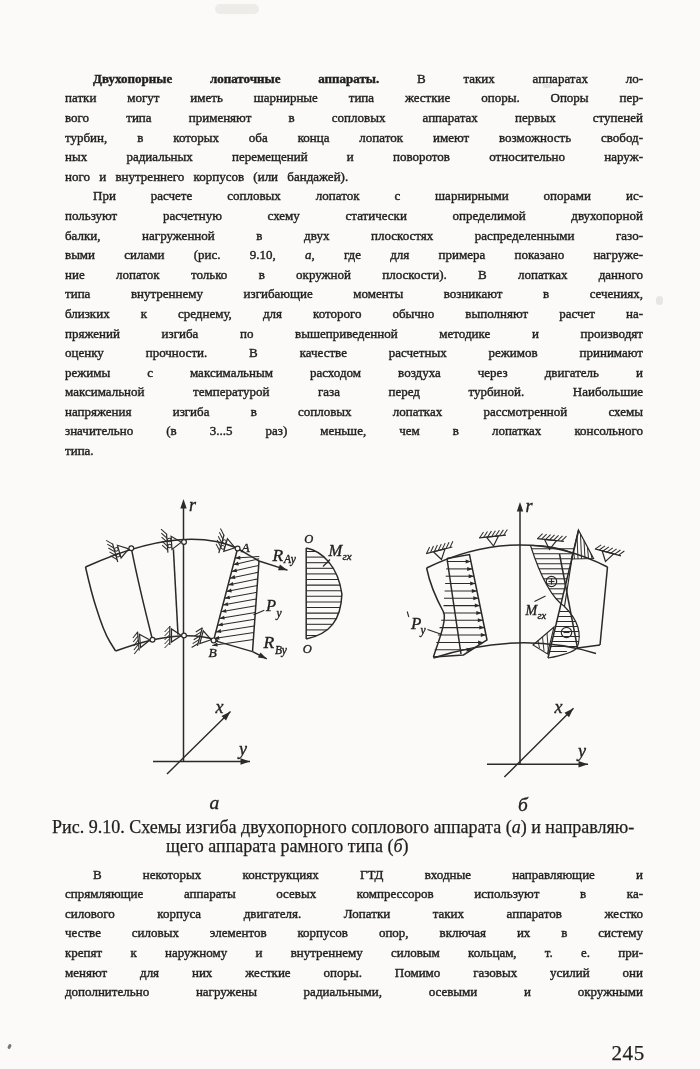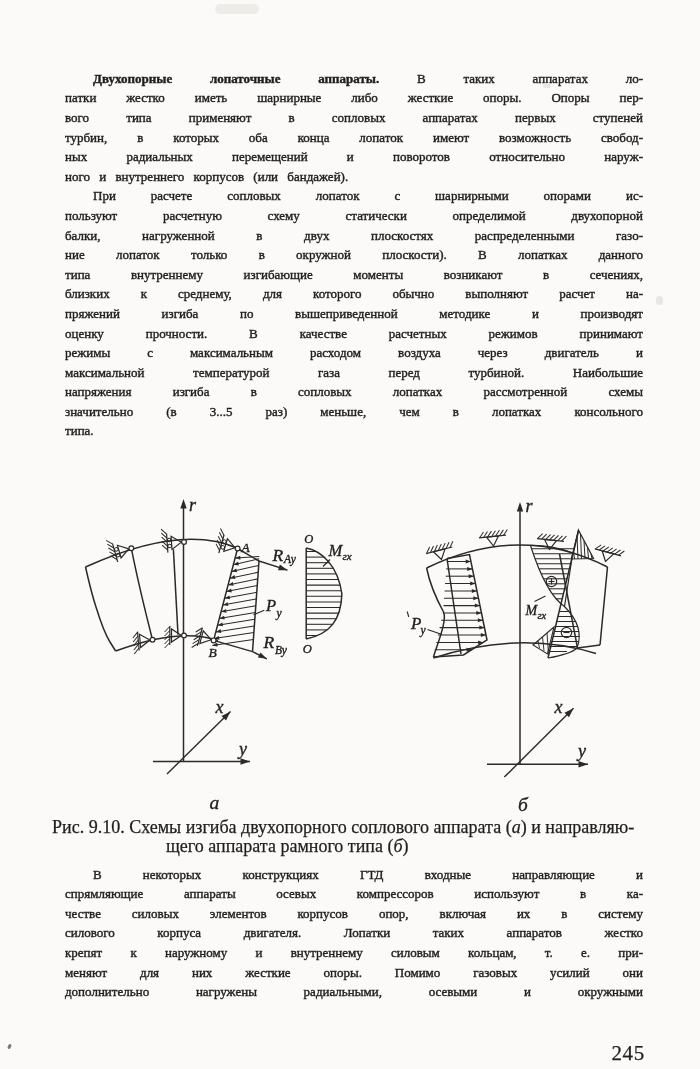--- a/index.html
+++ b/index.html
@@ -13,44 +13,45 @@
 .i { text-indent:28px; }
 .cap { position:absolute; left:52px; width:578px; font-size:18px; line-height:19px;
   -webkit-text-stroke:0.25px #1f1f1f; }
 .cap .j { text-align:justify; text-align-last:justify; white-space:nowrap; }
 .pageno { position:absolute; left:611.5px; top:1041px; font-size:21px; letter-spacing:0.6px;
   -webkit-text-stroke:0.25px #1f1f1f; }
 </style></head>
 <body>
 <div class="tb" style="top:68.8px">
     <div class="j i"><b>Двухопорные лопаточные аппараты.</b> В таких аппаратах ло-</div>
-    <div class="j">патки жестко иметь шарнирные либо жесткие опоры. Опоры пер-</div>
+    <div class="j">патки могут иметь шарнирные типа жесткие опоры. Опоры пер-</div>
     <div class="j">вого типа применяют в сопловых аппаратах первых ступеней</div>
     <div class="j">турбин, в которых оба конца лопаток имеют возможность свобод-</div>
     <div class="j">ных радиальных перемещений и поворотов относительно наруж-</div>
     <div class="e w6">ного и внутреннего корпусов (или бандажей).</div>
     <div class="j i">При расчете сопловых лопаток с шарнирными опорами ис-</div>
     <div class="j">пользуют расчетную схему статически определимой двухопорной</div>
     <div class="j">балки, нагруженной в двух плоскостях распределенными газо-</div>
+    <div class="j">выми силами (рис. 9.10, <i>а</i>, где для примера показано нагруже-</div>
     <div class="j">ние лопаток только в окружной плоскости). В лопатках данного</div>
     <div class="j">типа внутреннему изгибающие моменты возникают в сечениях,</div>
     <div class="j">близких к среднему, для которого обычно выполняют расчет на-</div>
     <div class="j">пряжений изгиба по вышеприведенной методике и производят</div>
     <div class="j">оценку прочности. В качестве расчетных режимов принимают</div>
     <div class="j">режимы с максимальным расходом воздуха через двигатель и</div>
     <div class="j">максимальной температурой газа перед турбиной. Наибольшие</div>
     <div class="j">напряжения изгиба в сопловых лопатках рассмотренной схемы</div>
     <div class="j">значительно (в 3...5 раз) меньше, чем в лопатках консольного</div>
     <div class="e">типа.</div>
   </div>
 <div class="tb" style="top:864.6px">
     <div class="j i">В некоторых конструкциях ГТД входные направляющие и</div>
     <div class="j">спрямляющие аппараты осевых компрессоров используют в ка-</div>
+    <div class="j">силового корпуса двигателя. Лопатки таких аппаратов жестко</div>
     <div class="j">честве силовых элементов корпусов опор, включая их в систему</div>
-    <div class="j">силового корпуса двигателя. Лопатки таких аппаратов жестко</div>
     <div class="j">крепят к наружному и внутреннему силовым кольцам, т. е. при-</div>
     <div class="j">меняют для них жесткие опоры. Помимо газовых усилий они</div>
     <div class="j">дополнительно нагружены радиальными, осевыми и окружными</div>
   </div>
 <div class="cap" style="top:818.2px">
 <div class="j">Рис. 9.10. Схемы изгиба двухопорного соплового аппарата (<i>а</i>) и направляю-</div>
 <div style="margin-left:114px">щего аппарата рамного типа (<i>б</i>)</div>
 </div>
 <div class="pageno">245</div>
 <div style="position:absolute;left:8px;top:1044px;width:3px;height:5px;background:#777;transform:rotate(25deg);border-radius:2px"></div>

